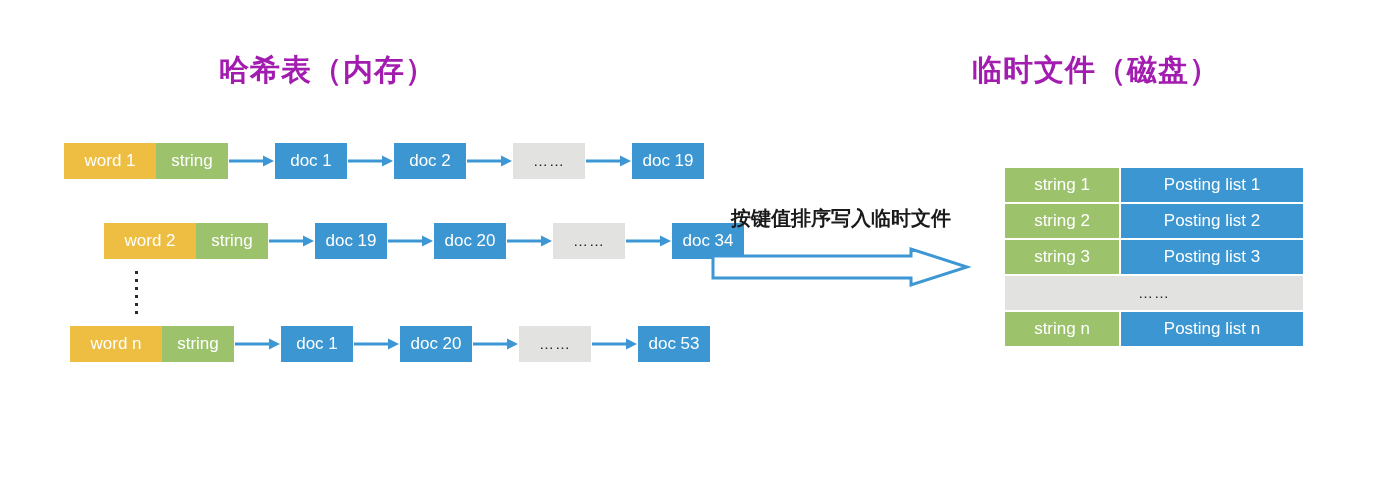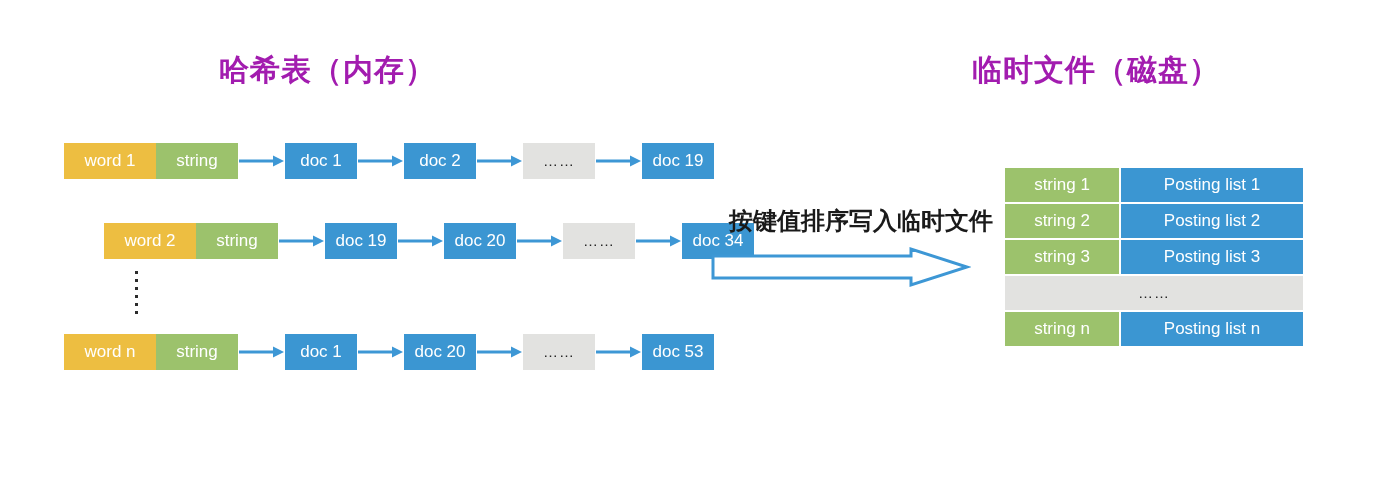--- a/index.html
+++ b/index.html
@@ -28,53 +28,53 @@
   
   .chain {
     position: absolute;
     left: 64px;
     height: 36px;
     display: flex;
     align-items: center;
   }
   .chain-1 { top: 143px; }
   .chain-2 { top: 223px; margin-left: 40px; }
-  .chain-3 { top: 334px; }
+  .chain-3 { top: 326px; margin-left: 6px; }
   .cell {
     height: 36px;
     line-height: 36px;
     text-align: center;
     font-size: 17px;
     color: #ffffff;
     white-space: nowrap;
   }
   .cell-word   { width: 92px; background: #EDBE41; }
-  .cell-string { width: 82px; background: #9CC26C; }
+  .cell-string { width: 72px; background: #9CC26C; }
   .cell-doc    { width: 72px; background: #3B96D2; }
   .cell-more   { width: 72px; background: #E2E2E0; color: #222222; font-size: 15px; letter-spacing: 1px; }
   .conn { width: 47px; height: 14px; flex: 0 0 auto; }
 
   
   .vdots {
     position: absolute;
     left: 135px;
     top: 271px;
     width: 3px;
     height: 44px;
     background-image: repeating-linear-gradient(to bottom, #2b2b2b 0 3px, transparent 3px 8px);
   }
 
   
   .transfer-label {
     position: absolute;
-    left: 729px;
+    left: 711px;
     top: 205px;
     width: 260px;
     text-align: center;
-    font-size: 24px;
+    font-size: 20px;
     font-weight: 600;
     color: #1a1a1a;
     white-space: nowrap;
   }
   .big-arrow { position: absolute; left: 711px; top: 246px; }
 
   
   .temp-table {
     position: absolute;
     left: 1005px;

